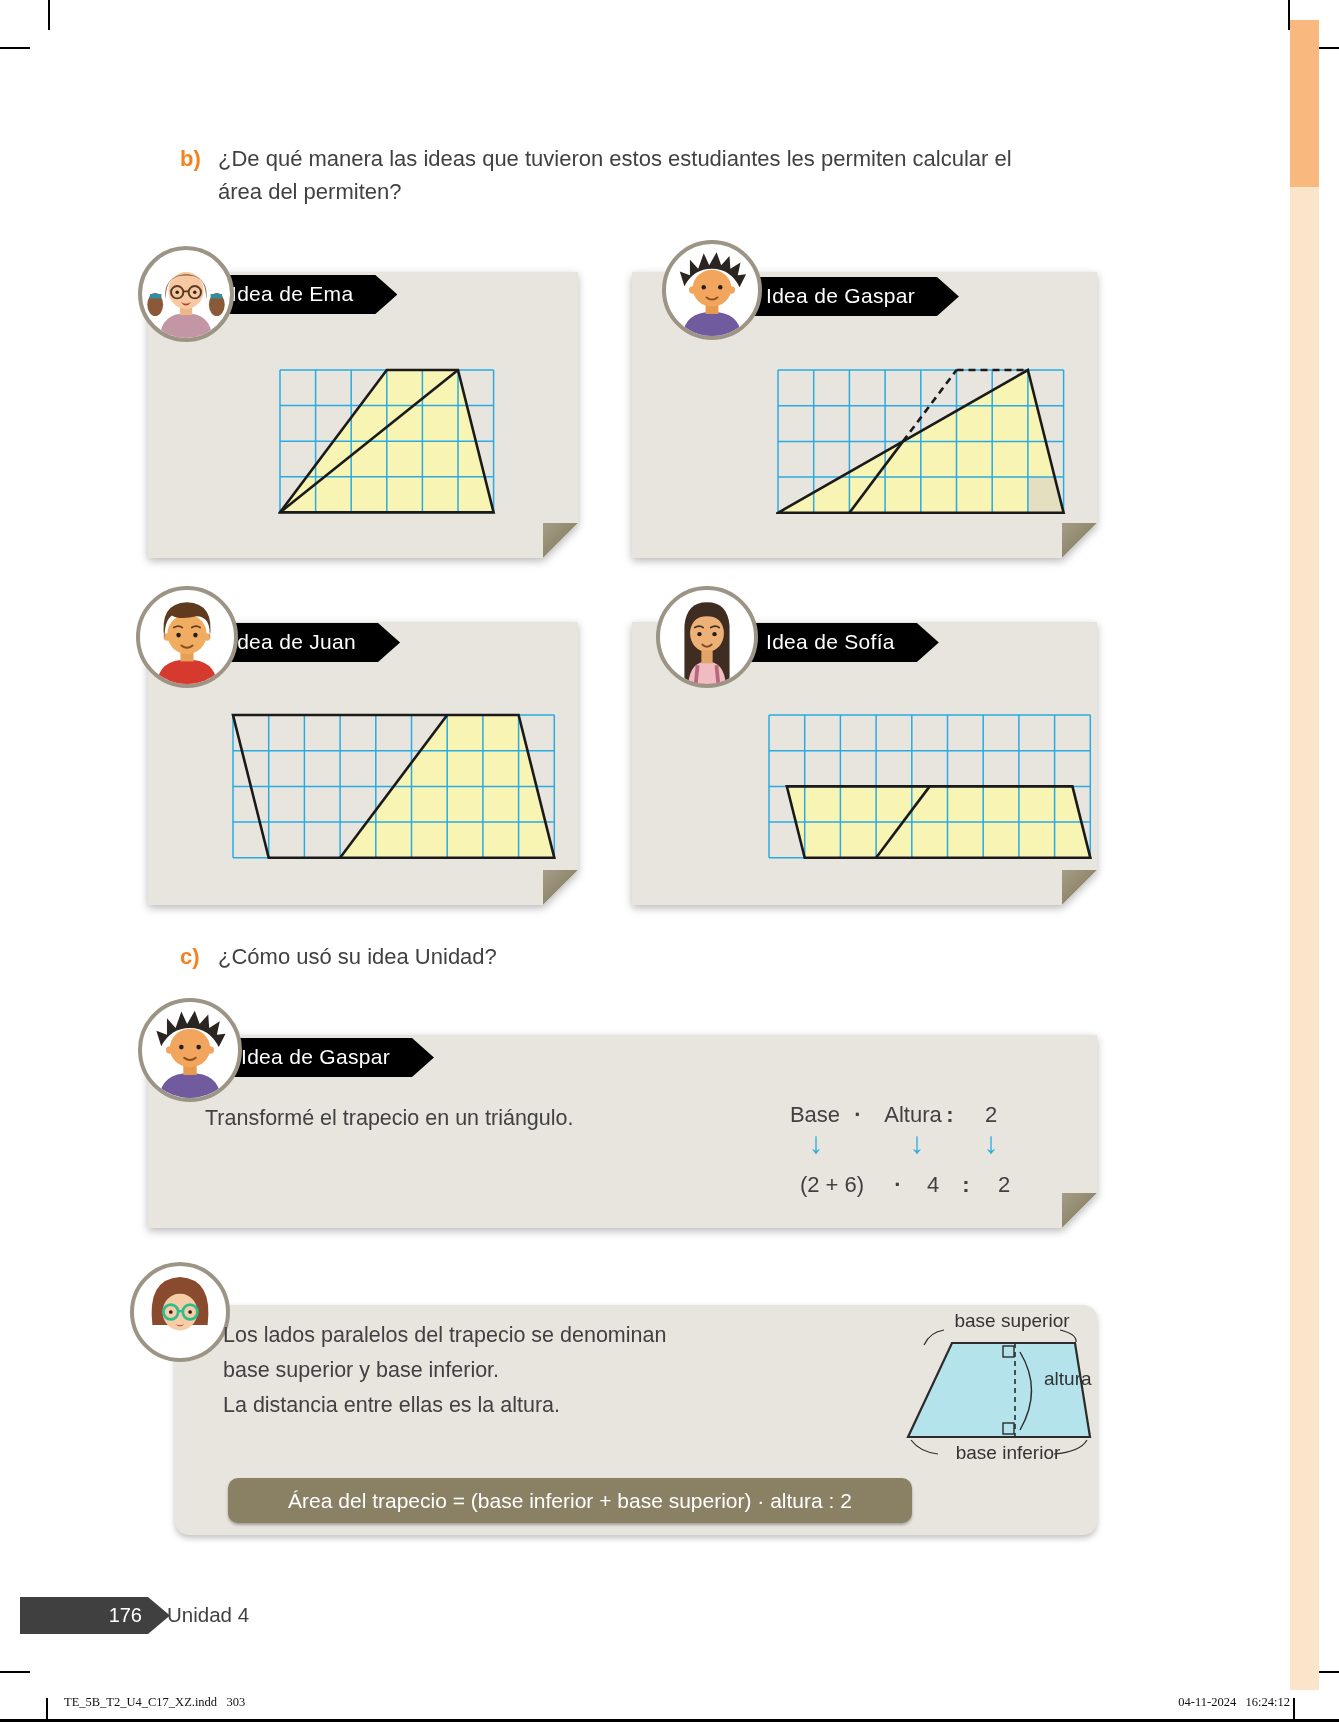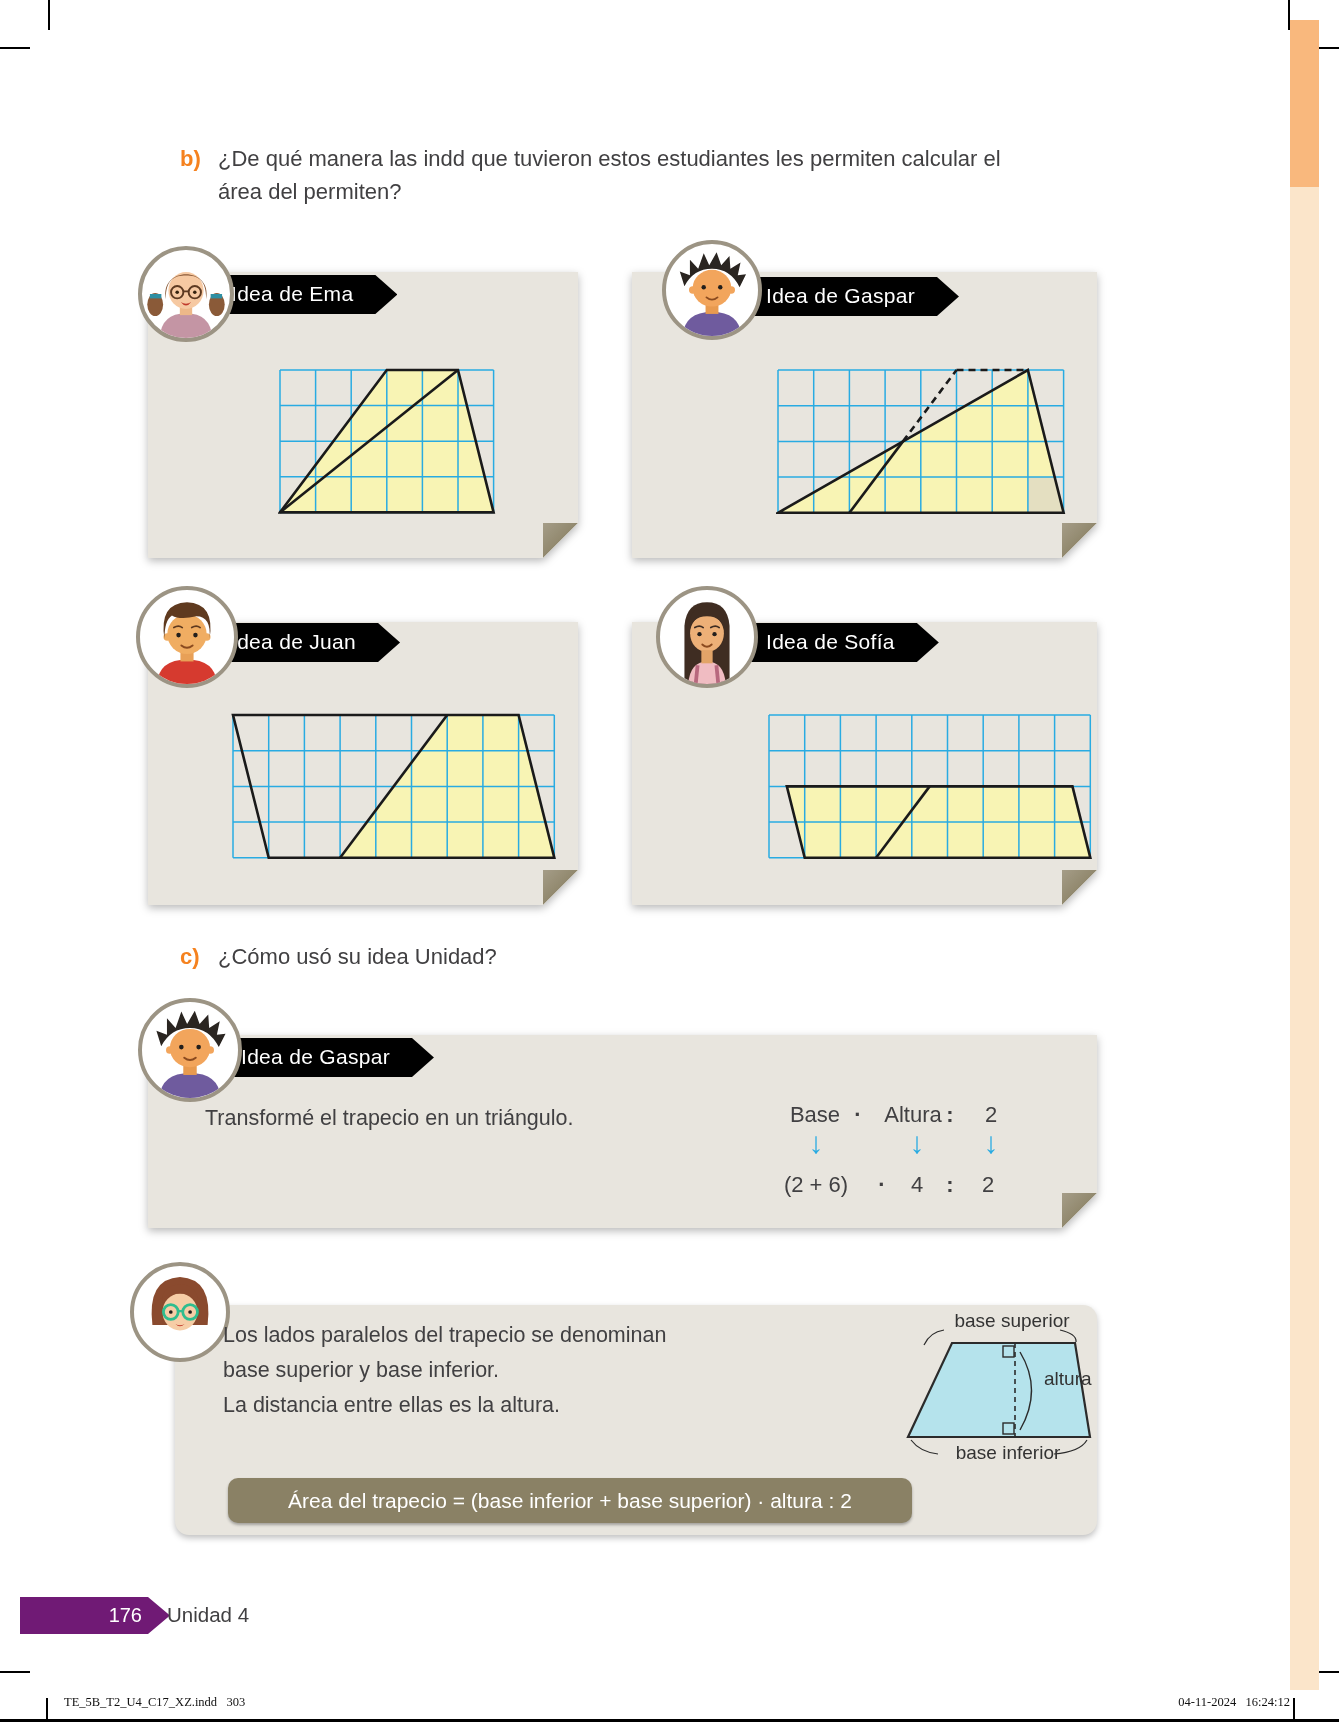--- a/index.html
+++ b/index.html
@@ -24,36 +24,36 @@
   .banner{position:absolute;background:#000000;color:#fff;font-size:21px;
           padding:7px 44px 8px 18px;letter-spacing:.3px;
           clip-path:polygon(0 0,calc(100% - 22px) 0,100% 50%,calc(100% - 22px) 100%,0 100%);}
   .avatar{position:absolute;border-radius:50%;border:4px solid #9c9484;background:#fff;overflow:hidden;}
   .avatar svg{display:block;width:100%;height:100%;}
   .diagram{position:absolute;}
 
   
   .ft,.fb,.fa{position:absolute;transform:translateX(-50%);white-space:nowrap;}
   .ft{top:1102px;font-size:22px;}
-  .fb{top:1172px;font-size:22px;}
+  .fb{top:1172px;font-size:22px;margin-left:16px;}
   .fa{top:1128px;font-size:30px;color:#29abe2;line-height:1;}
   .op{font-weight:bold;}
   .soltext{position:absolute;font-size:21.5px;}
 
   
   .panel{position:absolute;left:175px;top:1305px;width:922px;height:230px;border-radius:14px;
          background:#e8e5de;box-shadow:0 3px 6px rgba(0,0,0,.25);}
   .note-line{position:absolute;font-size:21.5px;line-height:35.5px;}
   .bar{position:absolute;left:228px;top:1478px;width:684px;height:45px;border-radius:10px;
        background:#8a8165;color:#fff;font-size:21px;display:flex;align-items:center;justify-content:center;
        box-shadow:0 2px 3px rgba(0,0,0,.3);}
   .tlabel{position:absolute;font-size:19px;color:#333;}
 
   
-  .badge{position:absolute;left:20px;top:1597px;width:150px;height:37px;background:#701a75;color:#fff;
+  .badge{position:absolute;left:20px;top:1597px;width:150px;height:37px;background:#404040;color:#fff;
          font-size:20px;line-height:37px;text-align:right;padding-right:0;box-sizing:border-box;
          clip-path:polygon(0 0,calc(100% - 22px) 0,100% 50%,calc(100% - 22px) 100%,0 100%);}
   .badge span{display:inline-block;margin-right:28px;}
   .unit{position:absolute;left:167px;top:1603px;font-size:20.5px;}
 
   .prep{position:absolute;font-family:"Liberation Serif",serif;font-size:12.5px;color:#111;white-space:pre;}
 </style>
 </head>
 <body>
 
@@ -66,21 +66,21 @@
   <div class="mark" style="left:0;top:1671px;width:30px;height:2px"></div>
   <div class="mark" style="left:1309px;top:1671px;width:30px;height:2px"></div>
   <div class="mark" style="left:46px;top:1698px;width:2px;height:24px"></div>
   <div class="mark" style="left:1293px;top:1698px;width:2px;height:24px"></div>
   <div class="mark" style="left:0;top:1719px;width:1339px;height:2.5px"></div>
 
   <div class="strip" style="left:1290px;top:20px;width:29px;height:167px;background:#f9b87d"></div>
   <div class="strip" style="left:1290px;top:187px;width:29px;height:1503px;background:#fbe5ca"></div>
 
   <div class="qlabel" style="left:180px;top:146px">b)</div>
-  <div class="qline" style="left:218px;top:146px">¿De qué manera las indd que tuvieron estos estudiantes les permiten calcular el</div>
+  <div class="qline" style="left:218px;top:146px">¿De qué manera las ideas que tuvieron estos estudiantes les permiten calcular el</div>
   <div class="qline" style="left:218px;top:179px">área del permiten?</div>
 
   <div class="card-wrap" style="left:148px;top:272px;width:430px;height:286px">
     <div class="card">
         <div class="fold"></div>
       </div>
   </div>
   <div class="card-wrap" style="left:632px;top:272px;width:465px;height:286px">
     <div class="card">
         <div class="fold"></div>

